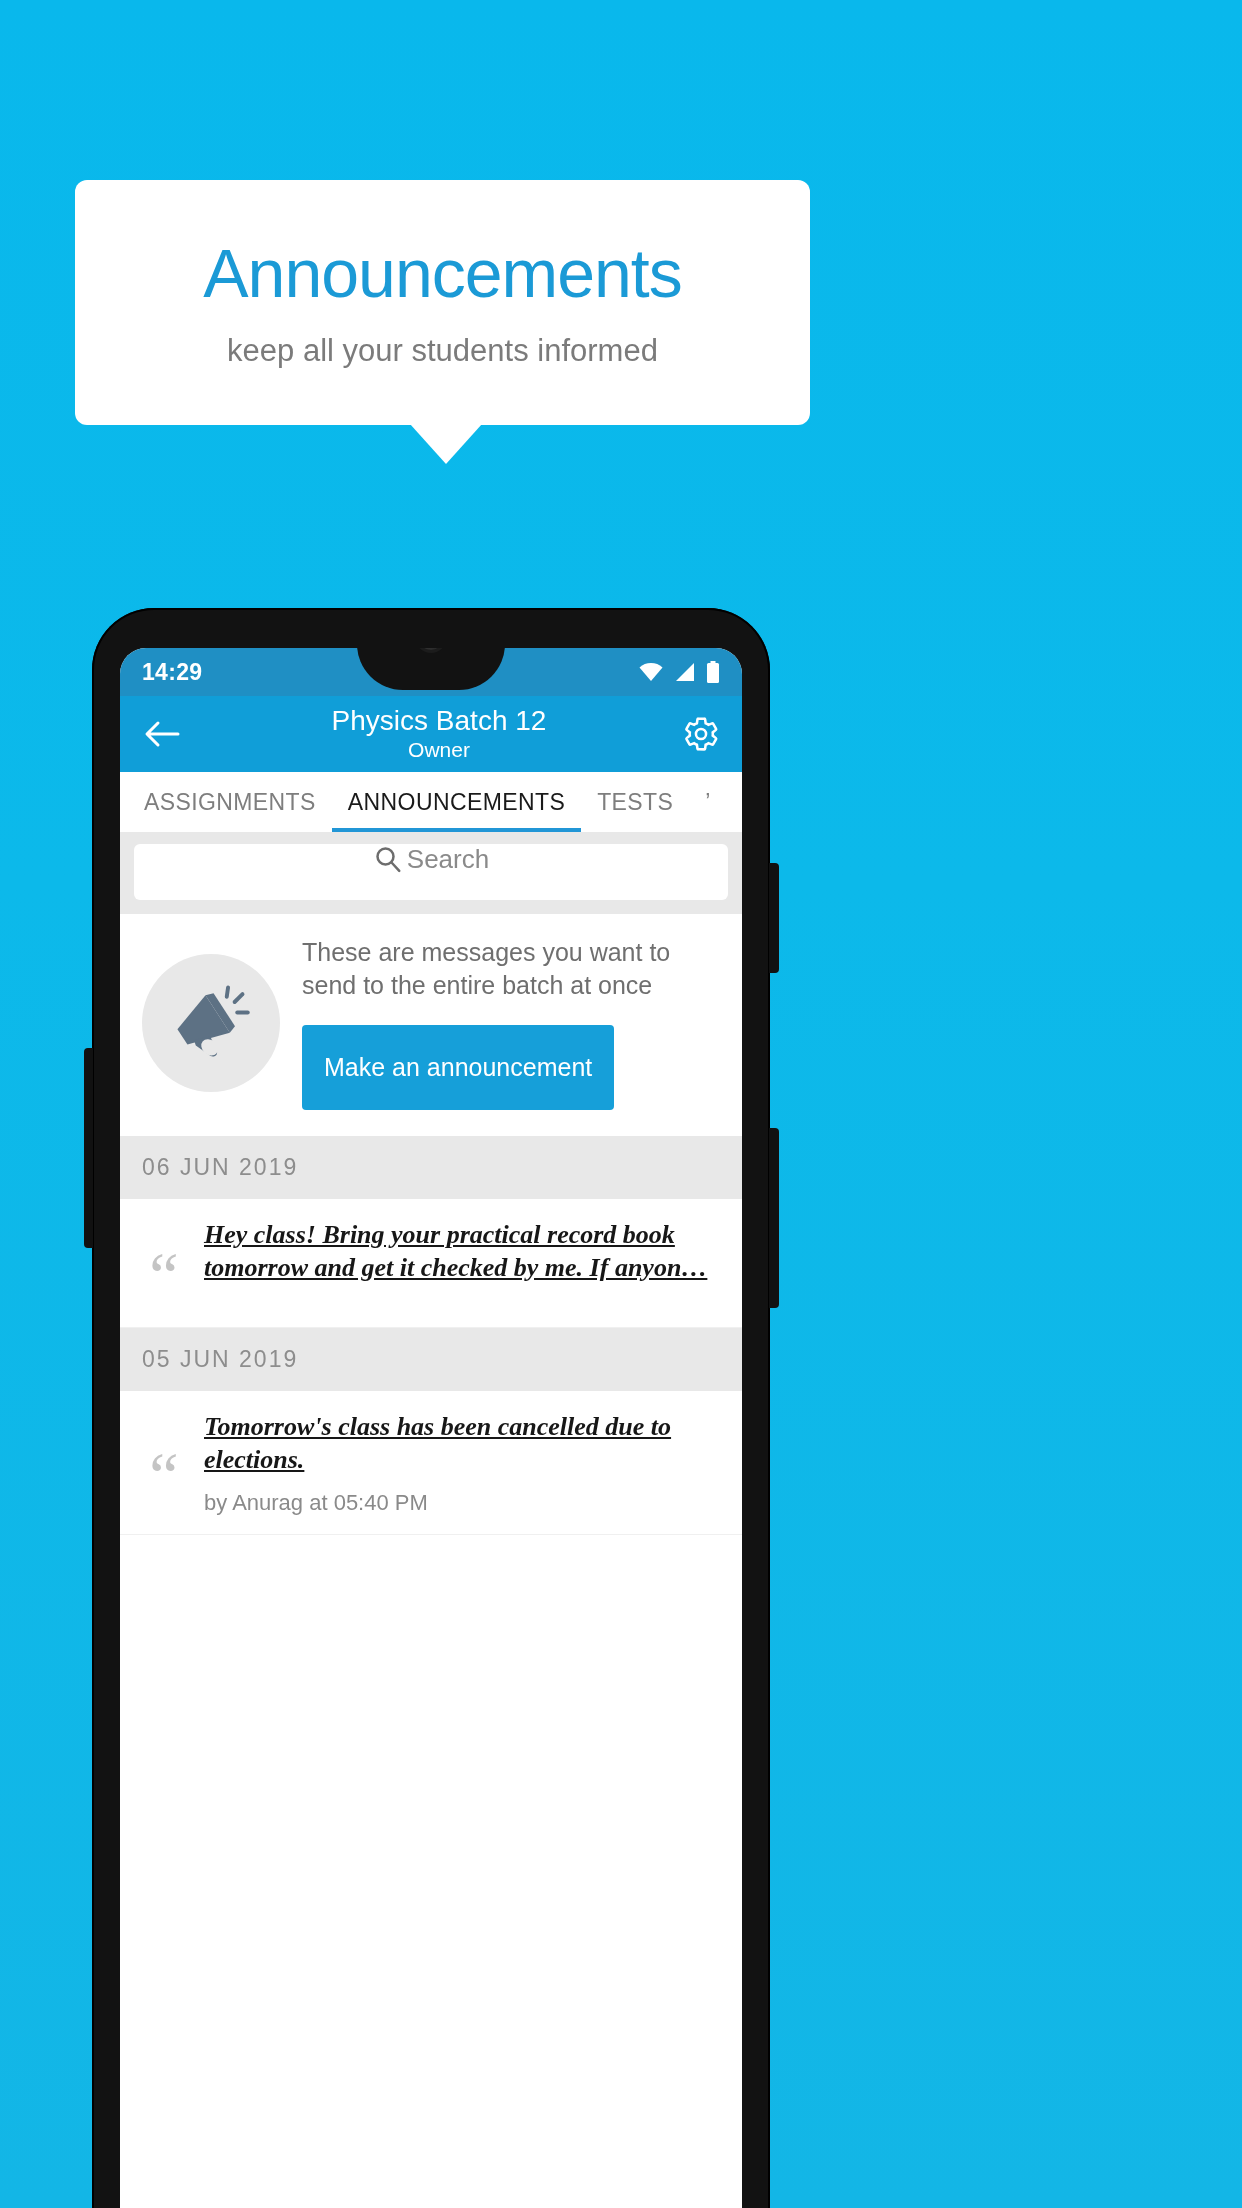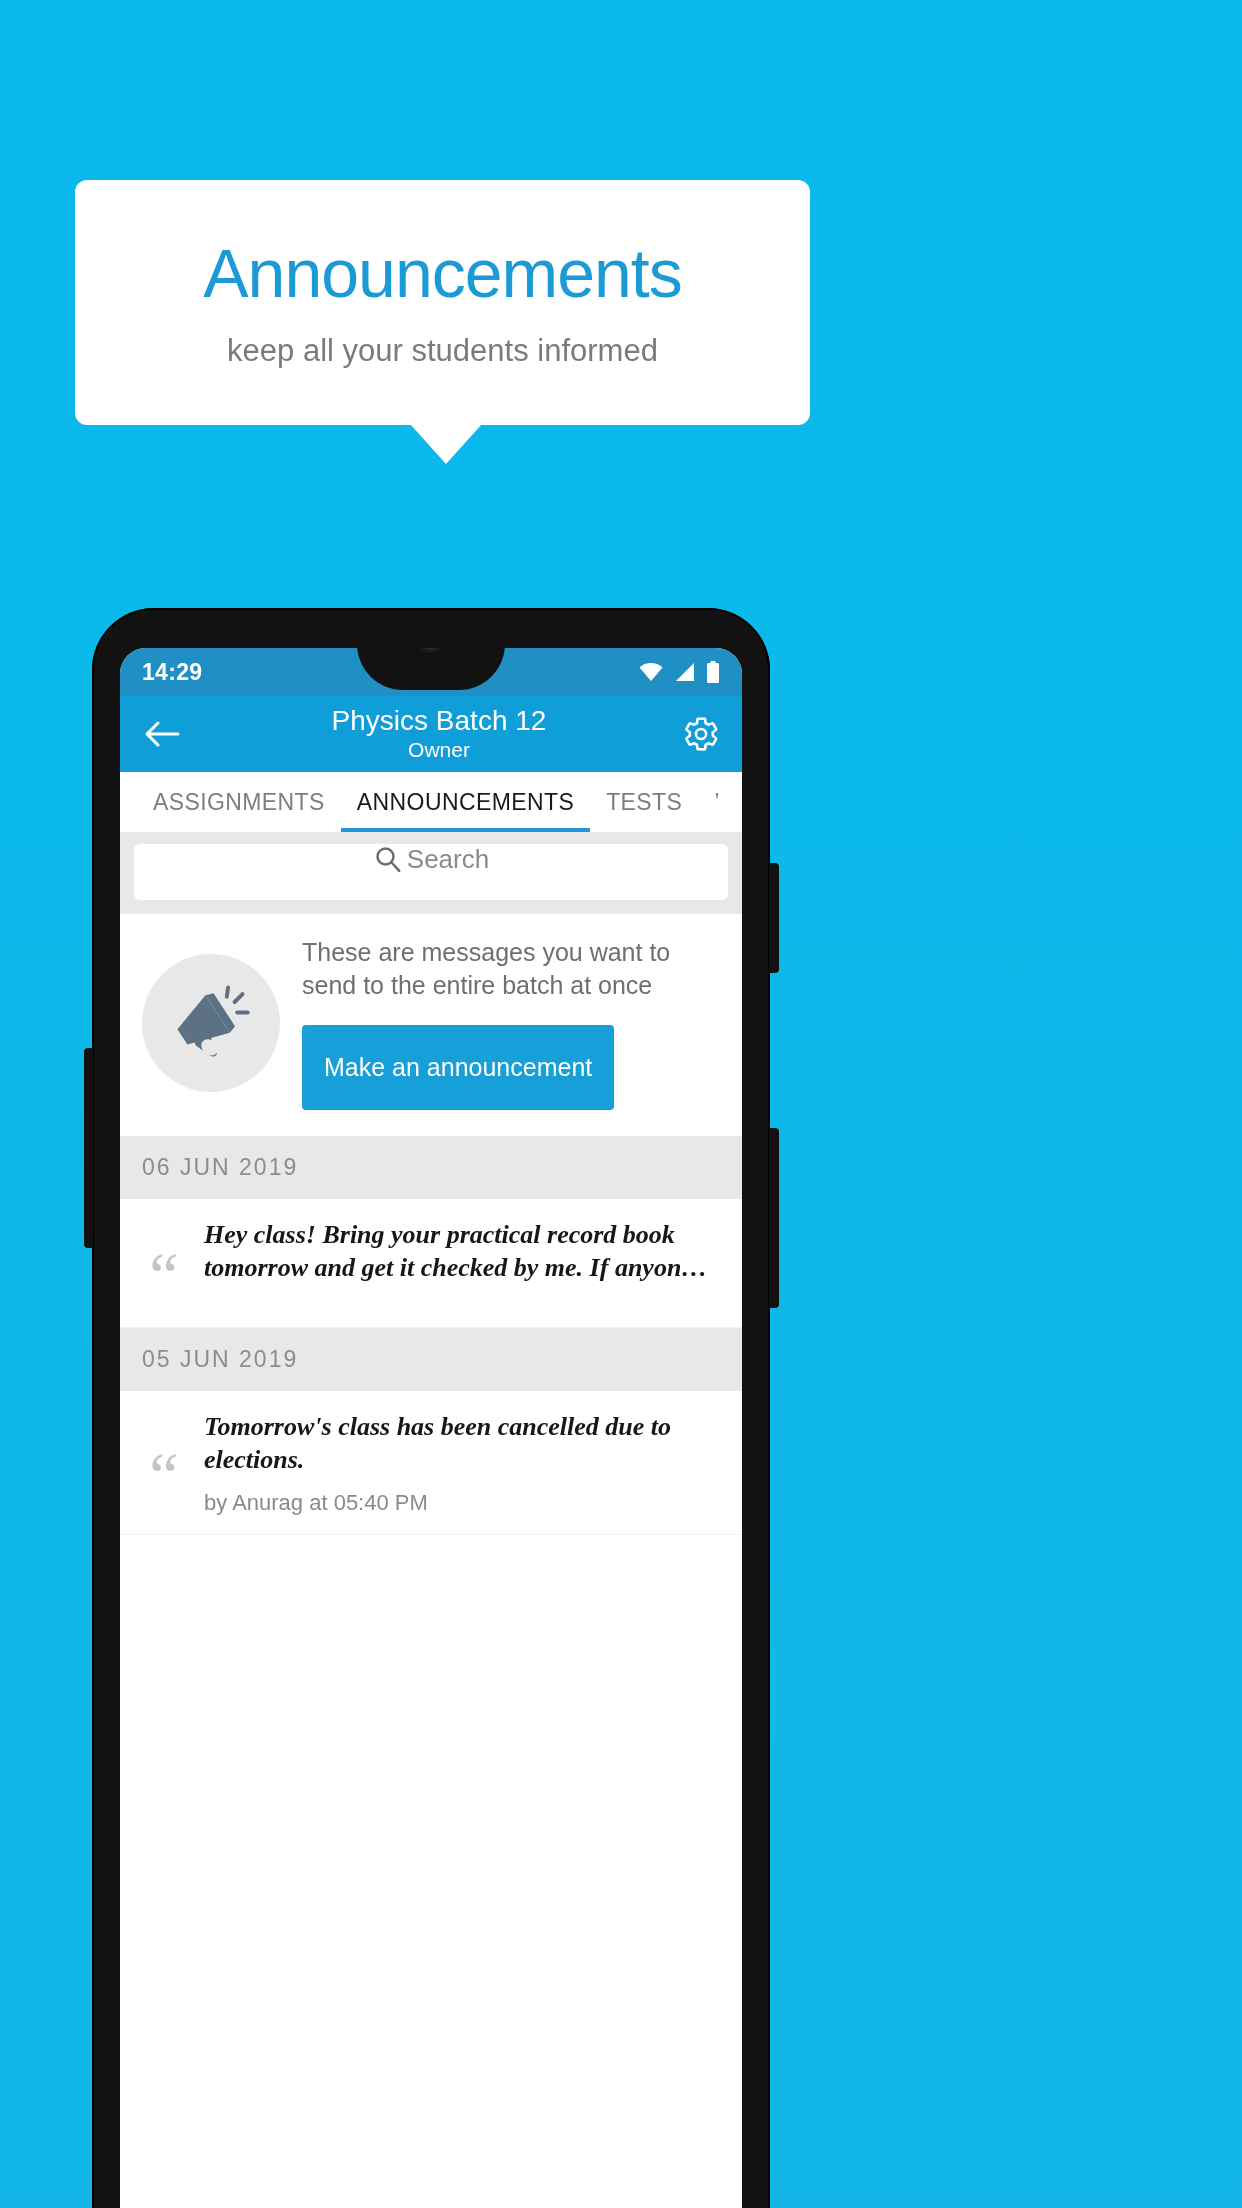--- a/index.html
+++ b/index.html
@@ -87,21 +87,21 @@
   
   .tabs{
     height:60px;background:#fff;display:flex;align-items:stretch;
     position:relative;overflow:hidden;
   }
   .tab{
     display:flex;align-items:center;justify-content:center;
     font-size:23px;letter-spacing:.4px;color:#7e7e7e;
     padding:0 16px;white-space:nowrap;position:relative;
   }
-  .tab.first{padding-left:33px;}
+  .tab.first{padding-left:24px;}
   .tab.active{color:#1a1a1a;font-weight:500;}
   .tab.active::after{
     content:"";position:absolute;left:0;right:0;bottom:0;height:4px;background:#2196d6;
   }
   .tab.cut{color:#7e7e7e;}
 
   
   .search-wrap{background:#e8e8e8;padding:12px 14px 14px 14px;}
   .search-box{
     background:#fff;border-radius:6px;height:56px;
@@ -138,21 +138,21 @@
     border-bottom:1px solid #f0f0f0;
   }
   .quote-mark{
     color:#c4c4c4;font-size:66px;line-height:1;font-family:"Liberation Serif",serif;
     min-width:52px;display:flex;align-items:center;justify-content:center;
     padding-top:24px;
   }
   .ann-body{flex:1;}
   .ann-text{
     font-family:"Liberation Serif",serif;font-style:italic;font-weight:700;
-    font-size:26px;line-height:1.25;color:#171717;
+    font-size:26px;line-height:1.25;color:#171717;text-decoration:underline;
   }
   .ann-meta{color:#8a8a8a;font-size:22px;margin-top:14px;}
   .svg-ic{display:block;}
 </style>
 </head>
 <body>
 
 <div class="promo-card">
   <div class="promo-title">Announcements</div>
   <div class="promo-sub">keep all your students informed</div>

